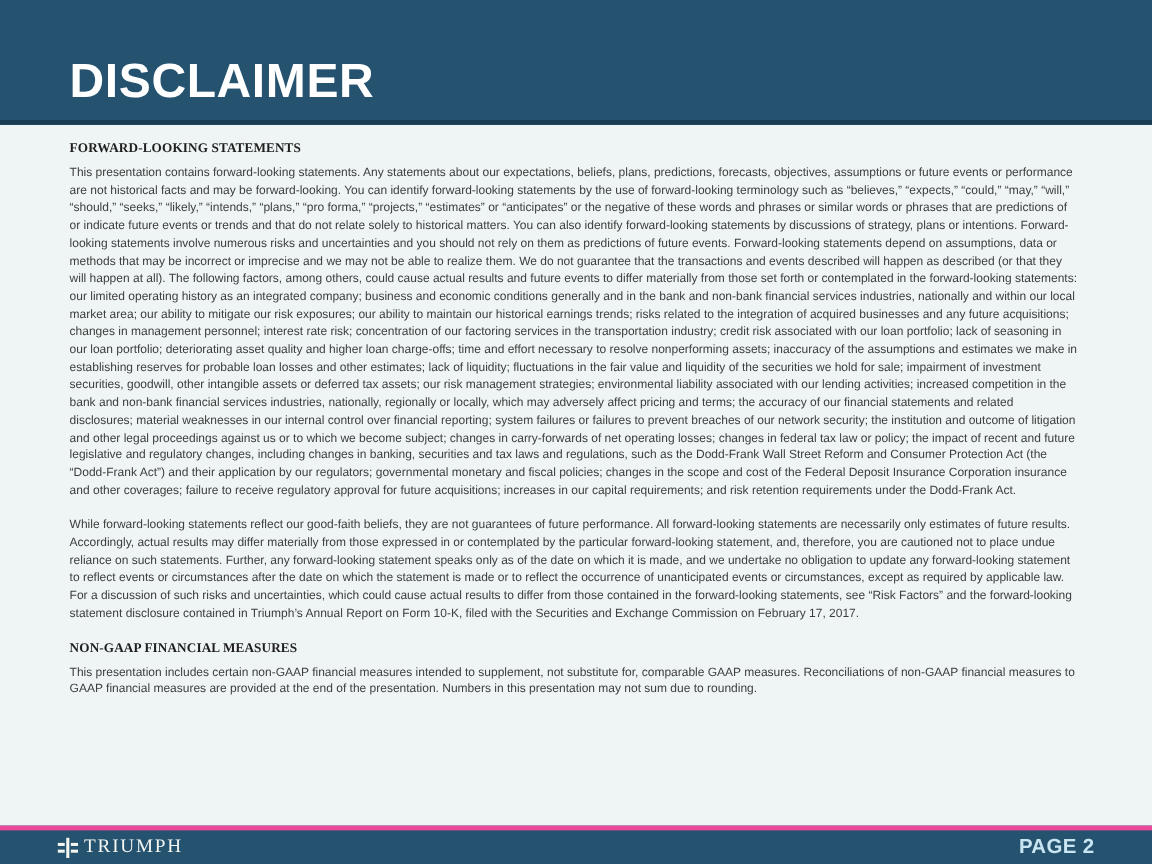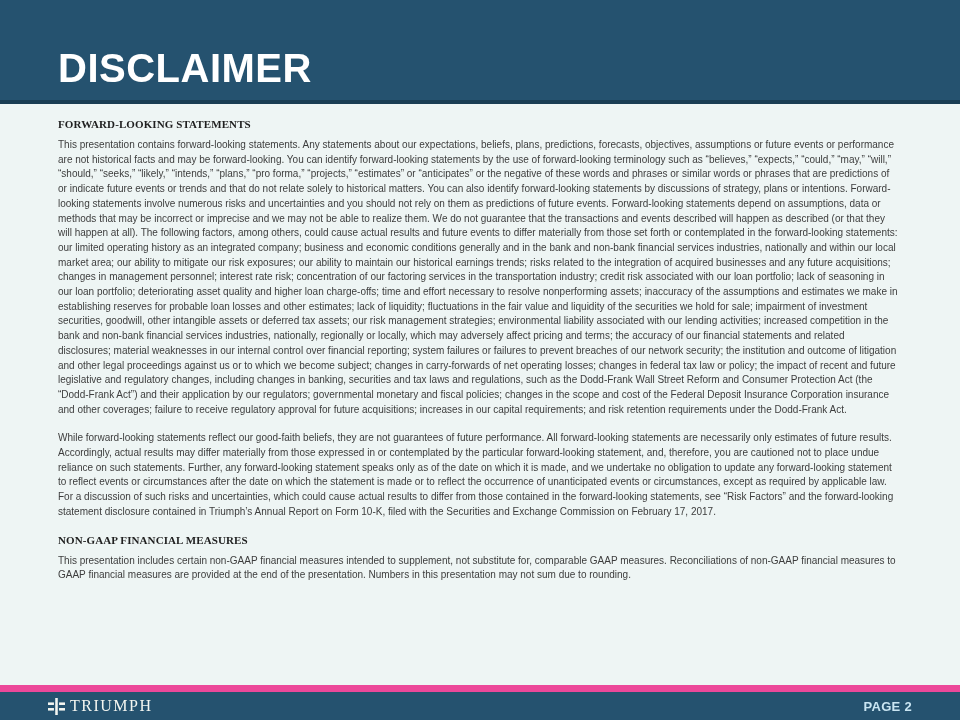--- a/index.html
+++ b/index.html
@@ -55,42 +55,42 @@
     color: #3d3d3d;
     text-align: left;
   }
   .content .section { margin-bottom: 6px; }
   .footnote { margin-top: 2px; }
   
   .footer {
     flex: 0 0 auto;
     height: 28px;
     background: #25526f;
-    border-top: 7px solid #ec4899;
+    border-top: 4px solid #ec4899;
     display: flex;
     align-items: center;
     justify-content: space-between;
     padding: 0 48px;
   }
   .brand {
     display: flex;
     align-items: center;
     gap: 5px;
   }
   .brand .cross-icon { display: inline-flex; }
   .brand .brand-name {
     font-family: "Liberation Serif", serif;
     font-size: 16px;
     letter-spacing: 1.5px;
     color: #f4f6f1;
     font-weight: 400;
   }
   .page-number {
     color: #c9e5f2;
-    font-size: 13px;
+    font-size: 17px;
     font-weight: 700;
     letter-spacing: 0.3px;
   }
 </style>
 </head>
 <body>
 
 <div class="slide">
 
   <header class="header">

